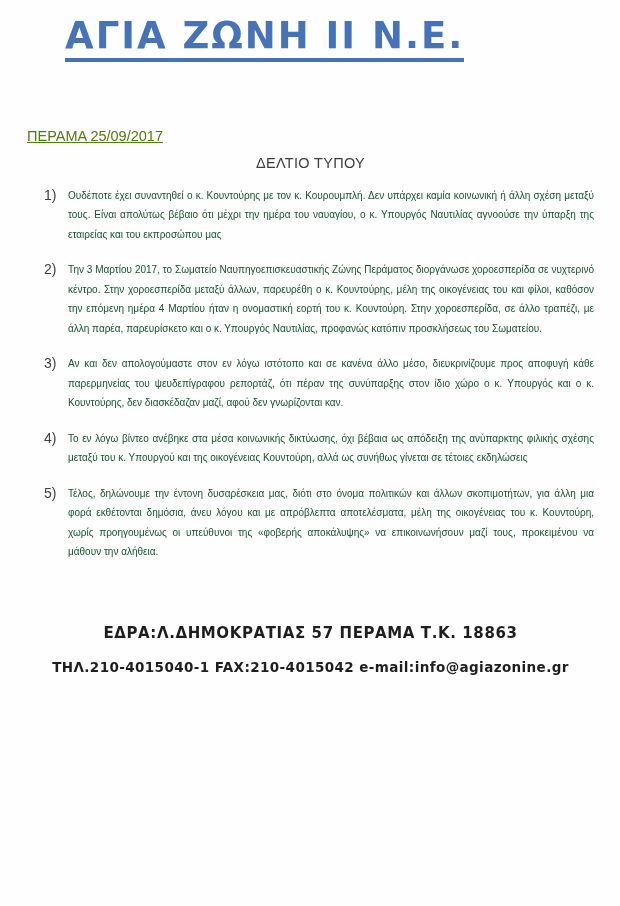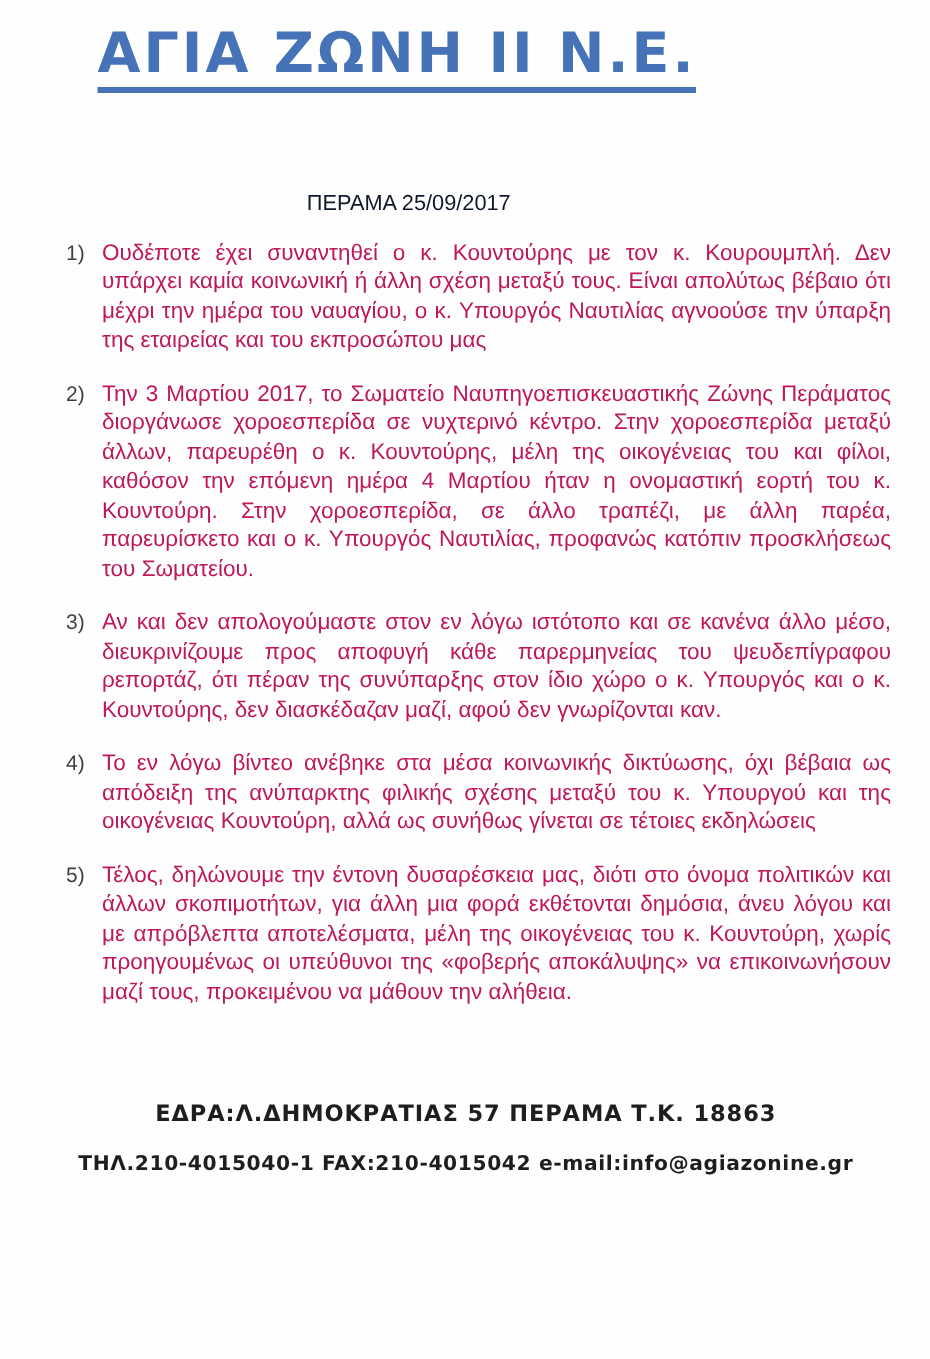--- a/index.html
+++ b/index.html
@@ -33,25 +33,26 @@
     font-size: 37px;
     letter-spacing: 2px;
     color: #4673b8;
     border-bottom: 4px solid #4673b8;
     padding-bottom: 1px;
     line-height: 1.1;
     text-align: right;
   }
   .dateline {
     margin-top: 66px;
-    text-align: center;
+    text-align: left;
     padding-right: 76px;
     font-size: 14.5px;
     font-weight: 400;
-    color: #0f172a;
+    color: #4d7c0f;
+    text-decoration: underline;
   }
   .doc-type {
     margin-top: 11px;
     text-align: center;
     font-size: 14.5px;
     color: #3d3d3d;
     letter-spacing: 0.3px;
   }
   .body-par {
     margin: 14px 0 0 0;
@@ -70,24 +71,24 @@
     margin-bottom: 16px;
   }
   ol.reasons .num {
     flex: 0 0 24px;
     font-size: 14px;
     line-height: 19.5px;
     color: #3f3f3f;
   }
   ol.reasons .txt {
     flex: 1 1 auto;
-    font-size: 15px;
+    font-size: 10px;
     line-height: 19.5px;
     text-align: justify;
-    color: #be185d;
+    color: #14532d;
   }
   .footer {
     margin-top: 62px;
     text-align: center;
     font-family: "DejaVu Sans", "Liberation Sans", sans-serif;
     font-weight: 700;
     color: #1e1e1e;
   }
   .footer .address {
     font-size: 15px;
@@ -104,20 +105,21 @@
 <body>
 
 <div class="page">
 
   <div class="title-row">
     <h1 class="company-title">ΑΓΙΑ ΖΩΝΗ ΙΙ Ν.Ε.</h1>
   </div>
 
   <div class="dateline">ΠΕΡΑΜΑ 25/09/2017</div>
 
+  <div class="doc-type">ΔΕΛΤΙΟ ΤΥΠΟΥ</div>
 
 
 
   <ol class="reasons">
     <li>
       <span class="num">1)</span>
       <span class="txt">Ουδέποτε έχει συναντηθεί ο κ. Κουντούρης με τον κ. Κουρουμπλή. Δεν υπάρχει καμία κοινωνική ή άλλη σχέση μεταξύ τους. Είναι απολύτως βέβαιο ότι μέχρι την ημέρα του ναυαγίου, ο κ. Υπουργός Ναυτιλίας αγνοούσε την ύπαρξη της εταιρείας και του εκπροσώπου μας</span>
     </li>
     <li>
       <span class="num">2)</span>

